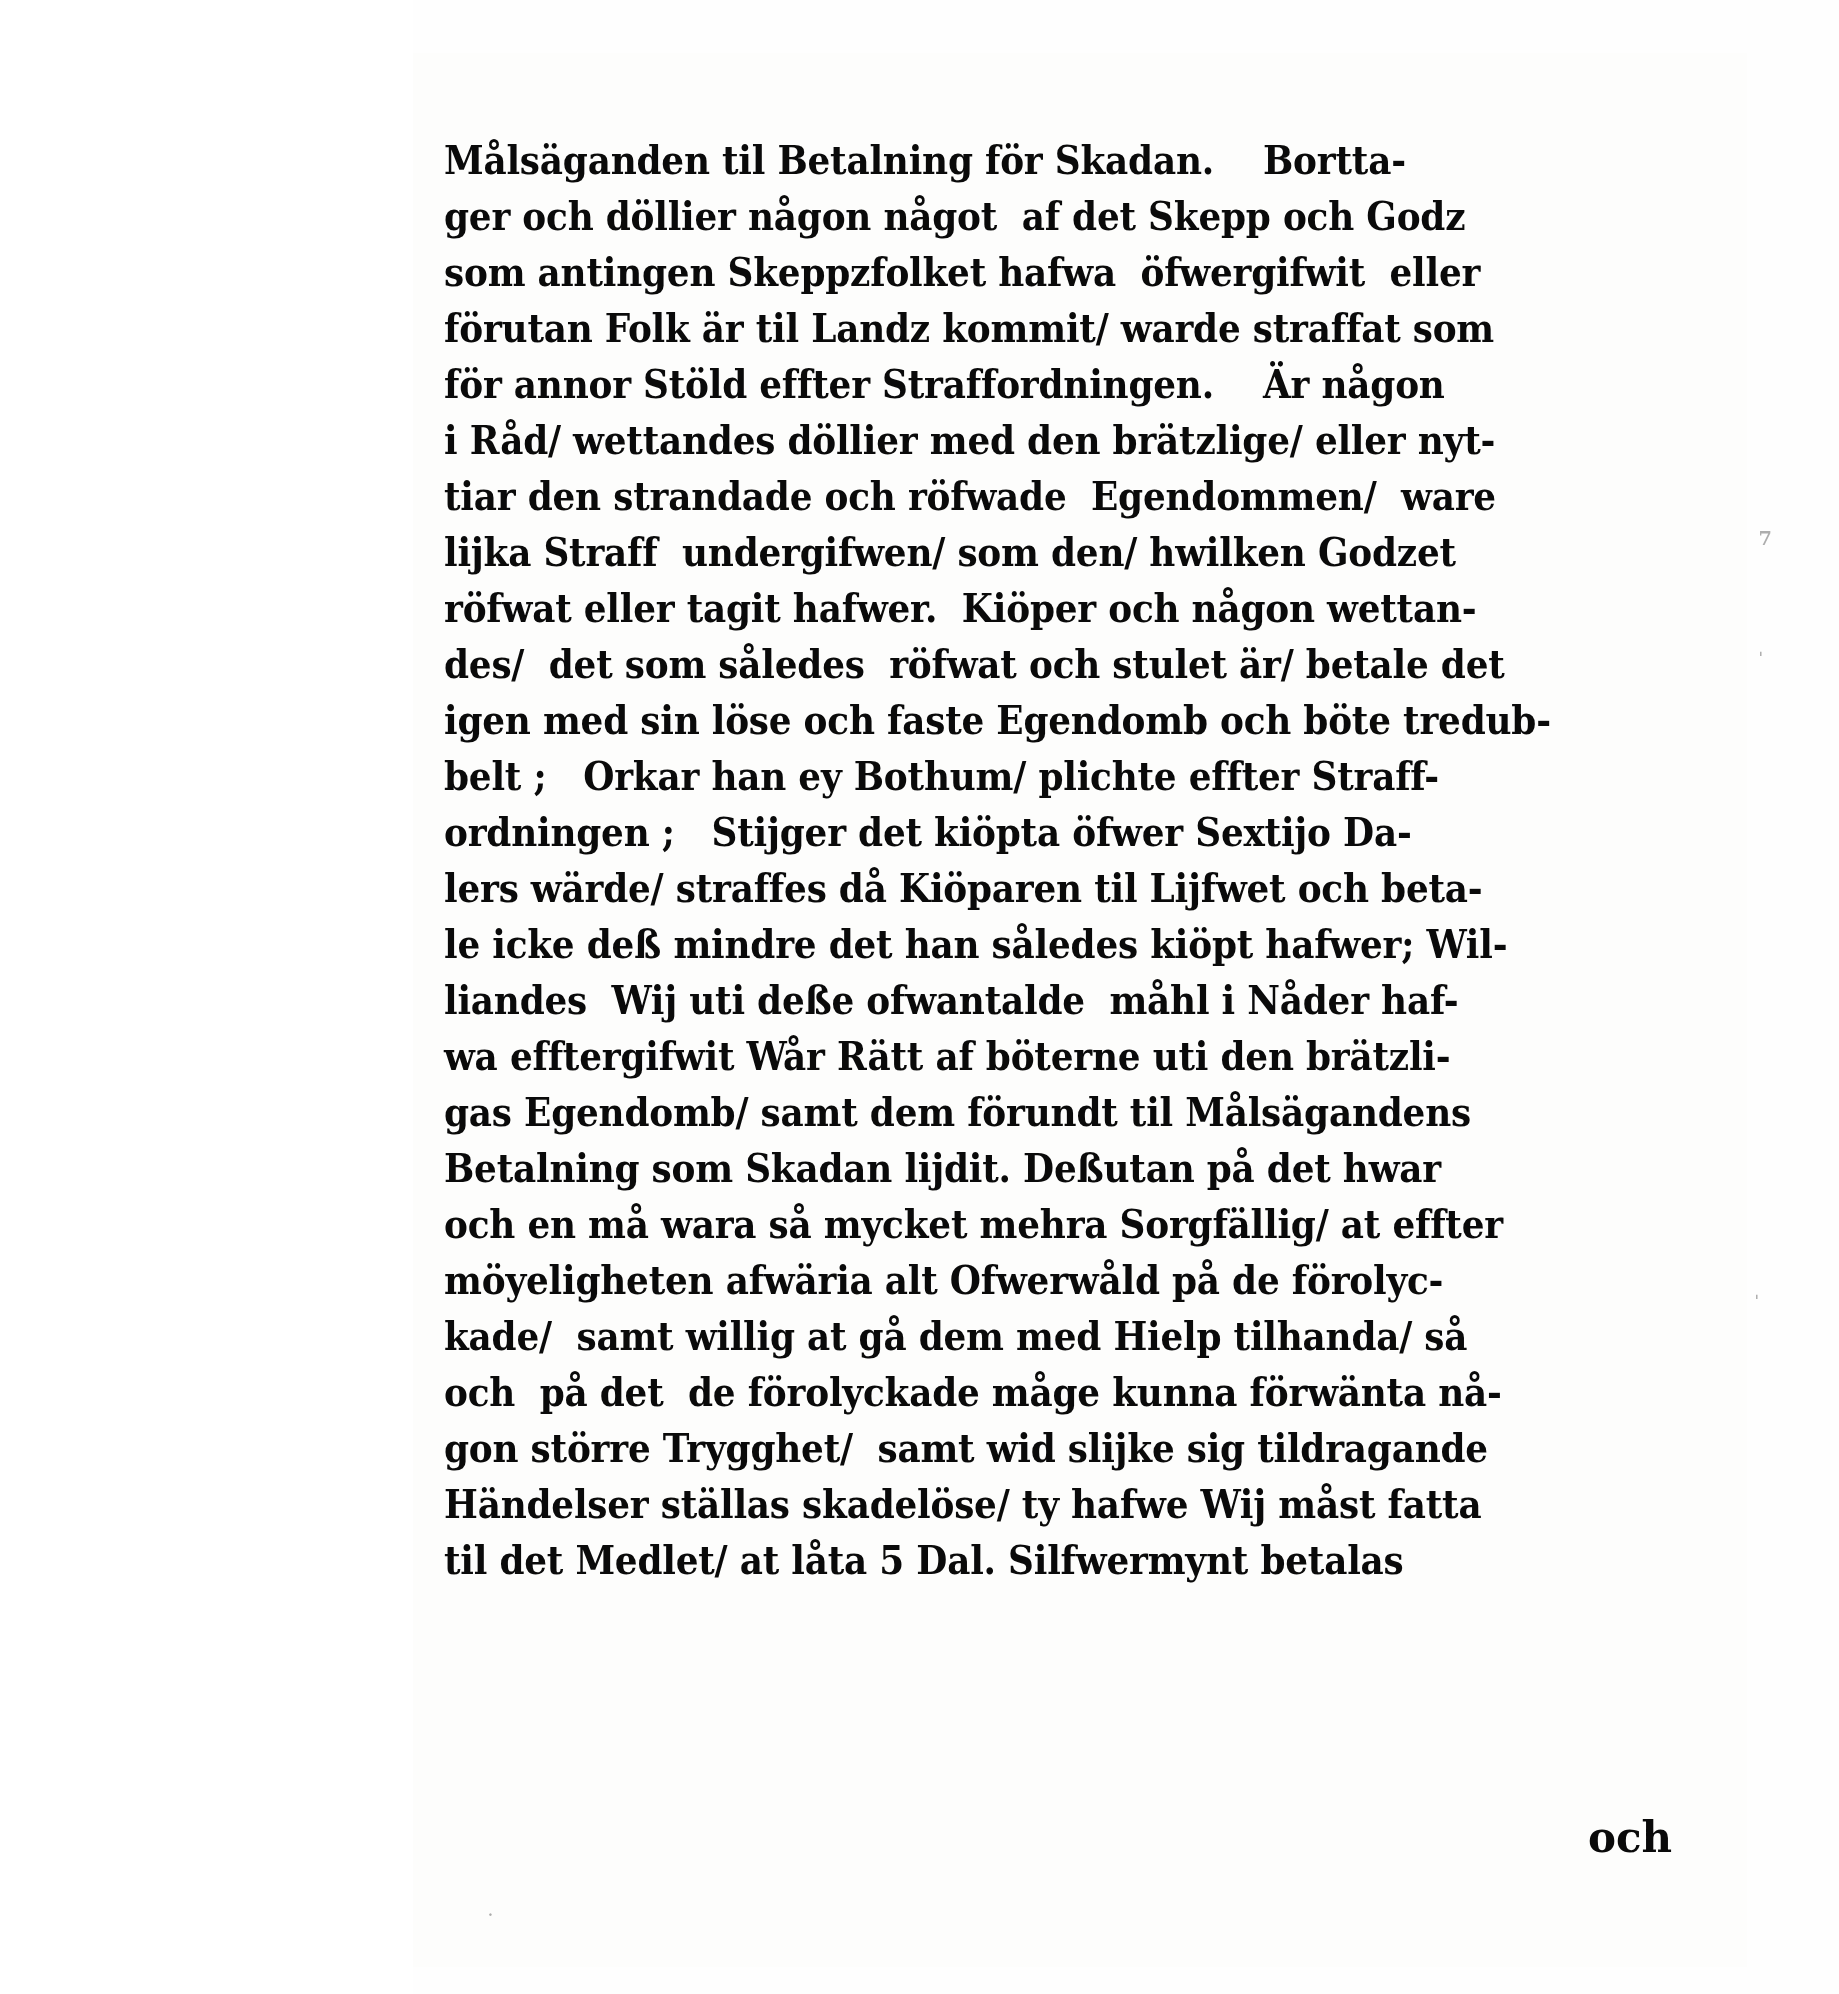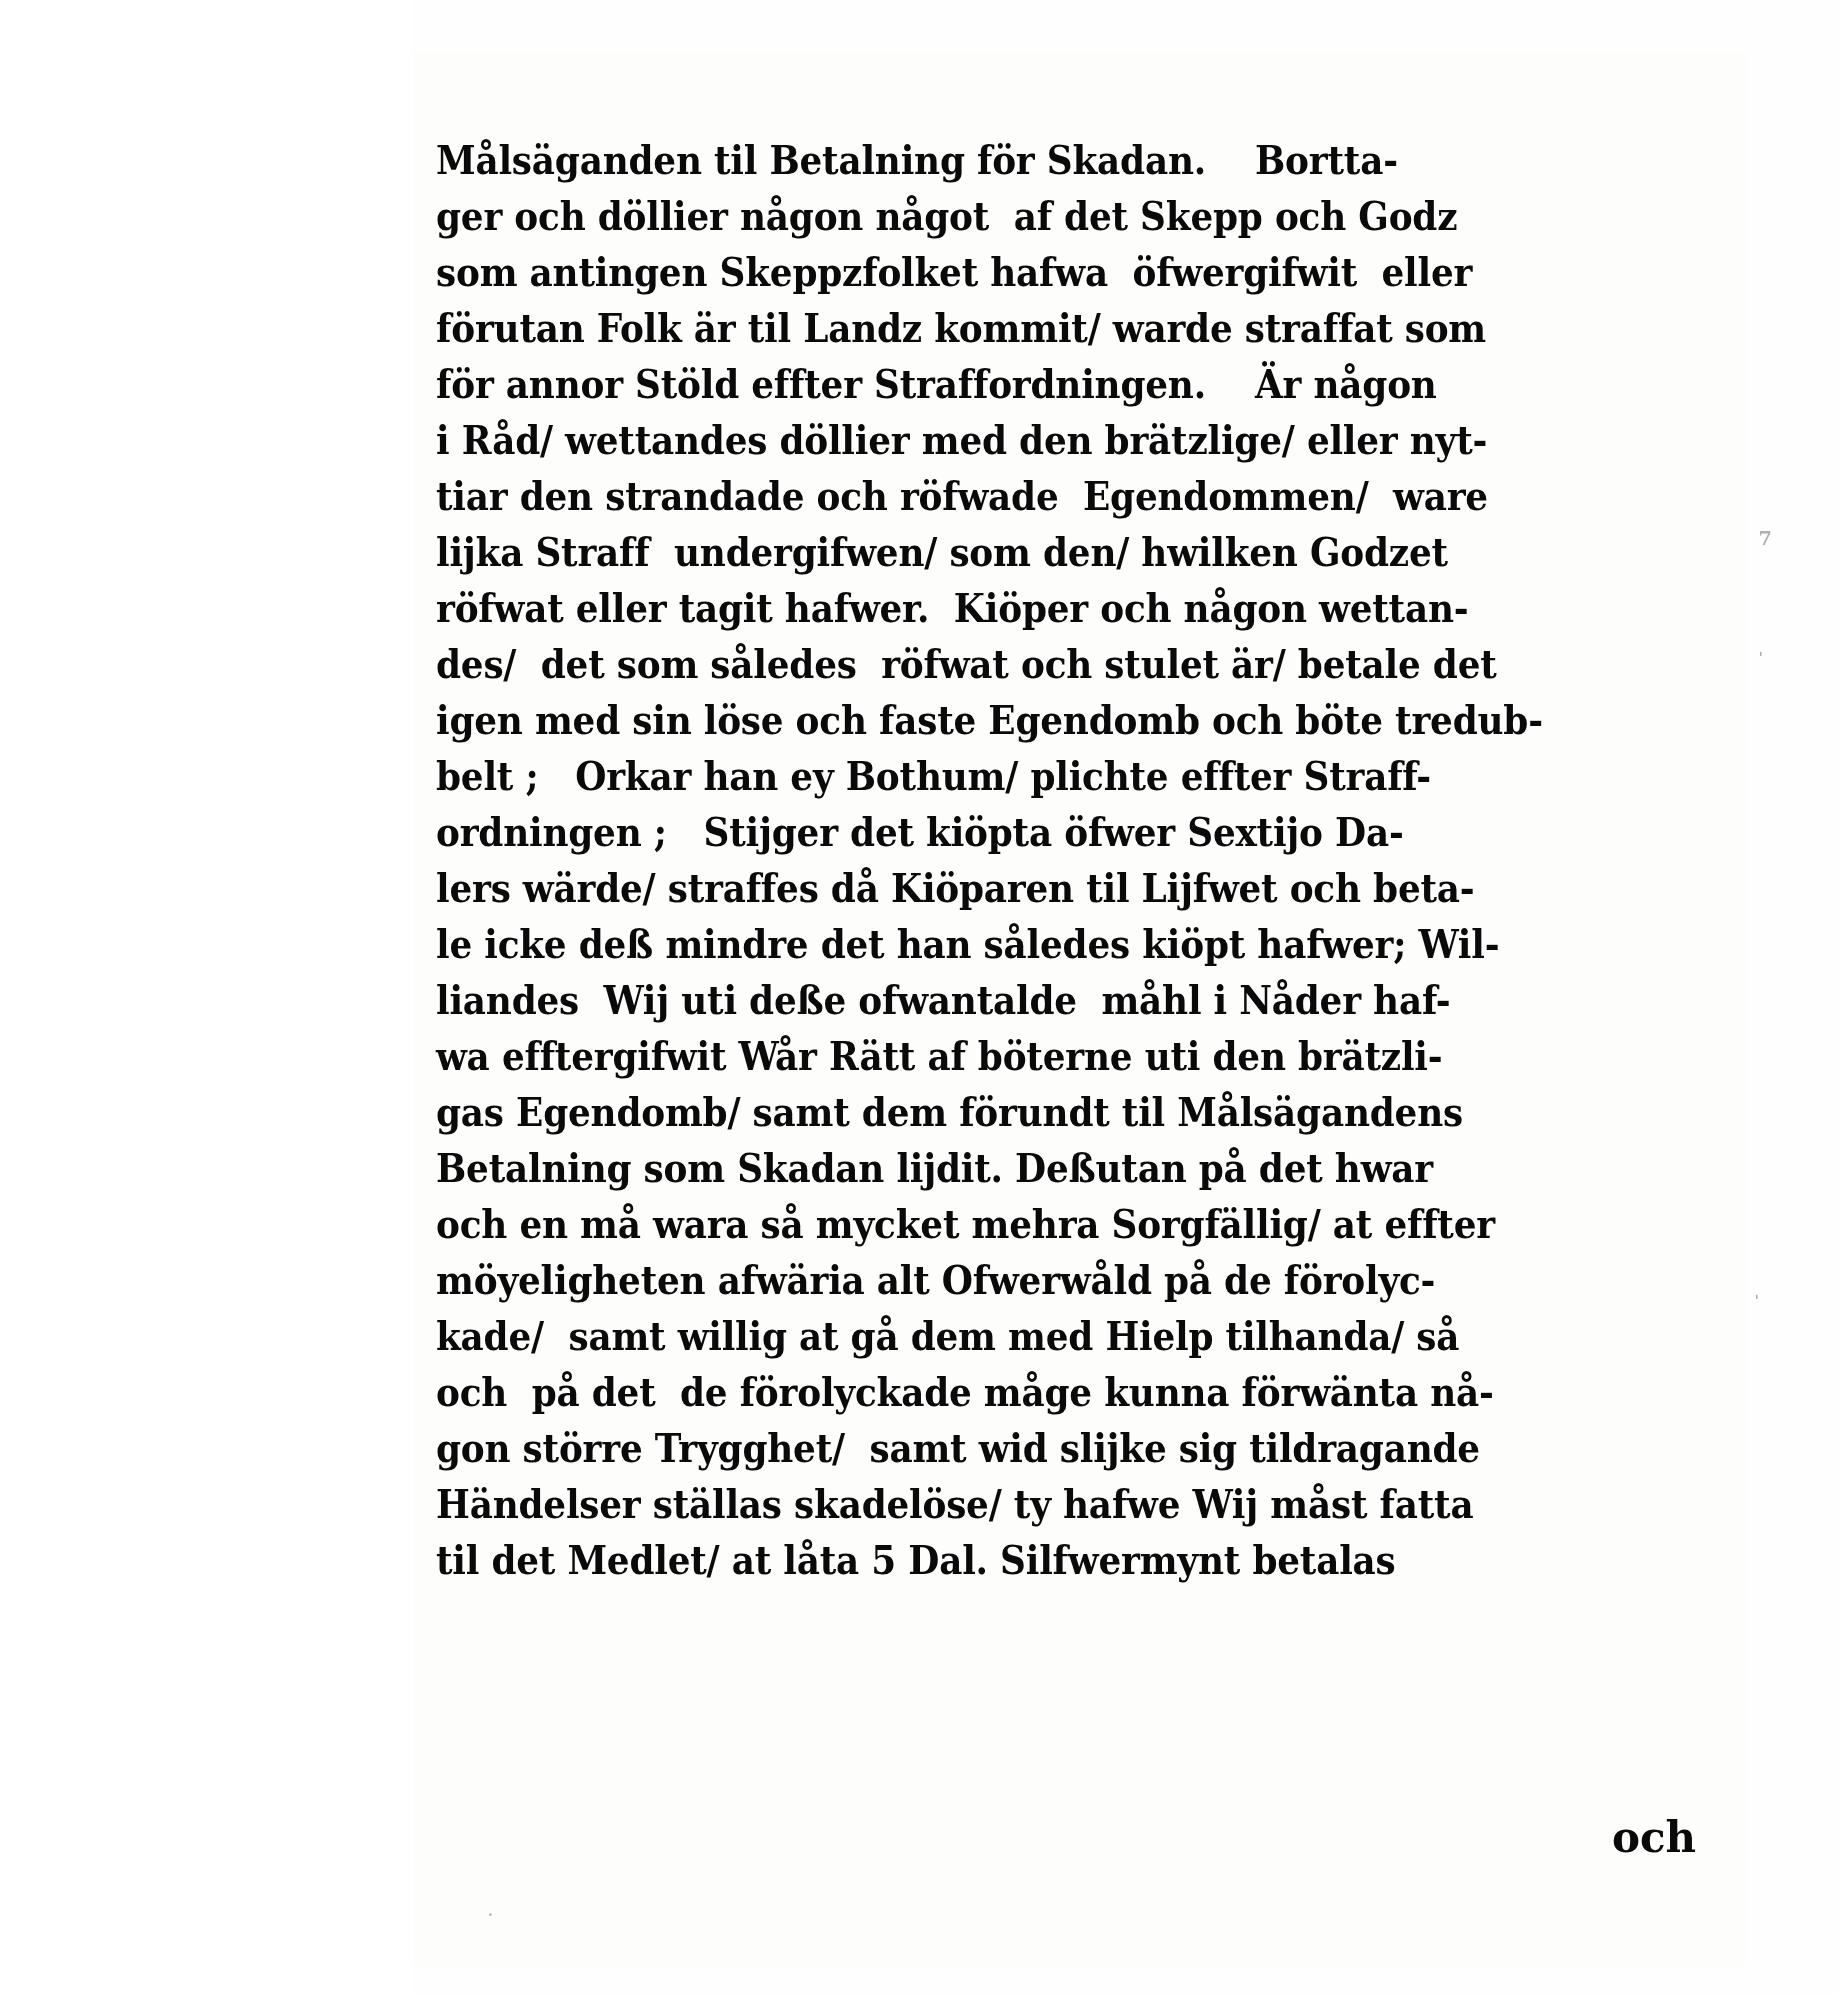--- a/index.html
+++ b/index.html
@@ -55,25 +55,26 @@
     white-space: pre;
     font-stretch: semi-condensed;
     transform: scaleX(0.995);
     transform-origin: left center;
   }
 
   
   .fraktur {
     font-family: "DejaVu Serif", serif;
     font-weight: 700;
+    margin-left: 8px;
   }
 
   #catchword {
     position: absolute;
-    right: 144px;
+    right: 168px;
     top: 1813px;
     font-family: "DejaVu Serif", serif;
     font-weight: 700;
     font-size: 42px;
     color: #0a0a0a;
   }
 
   
   .margin-mark {
     position: absolute;

